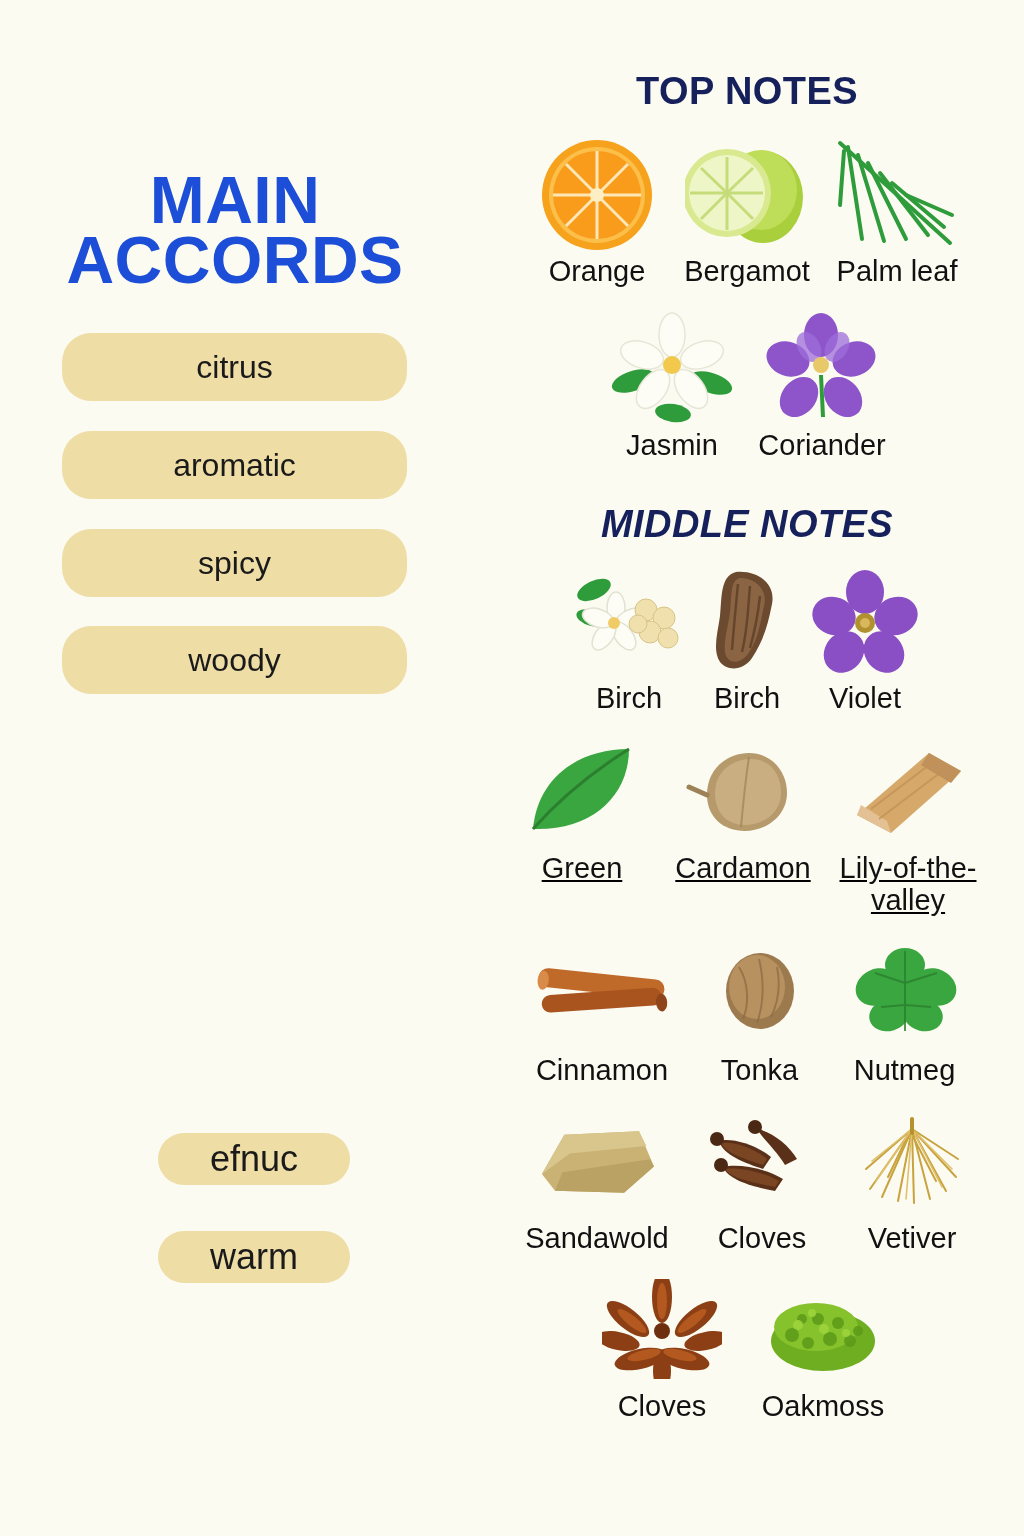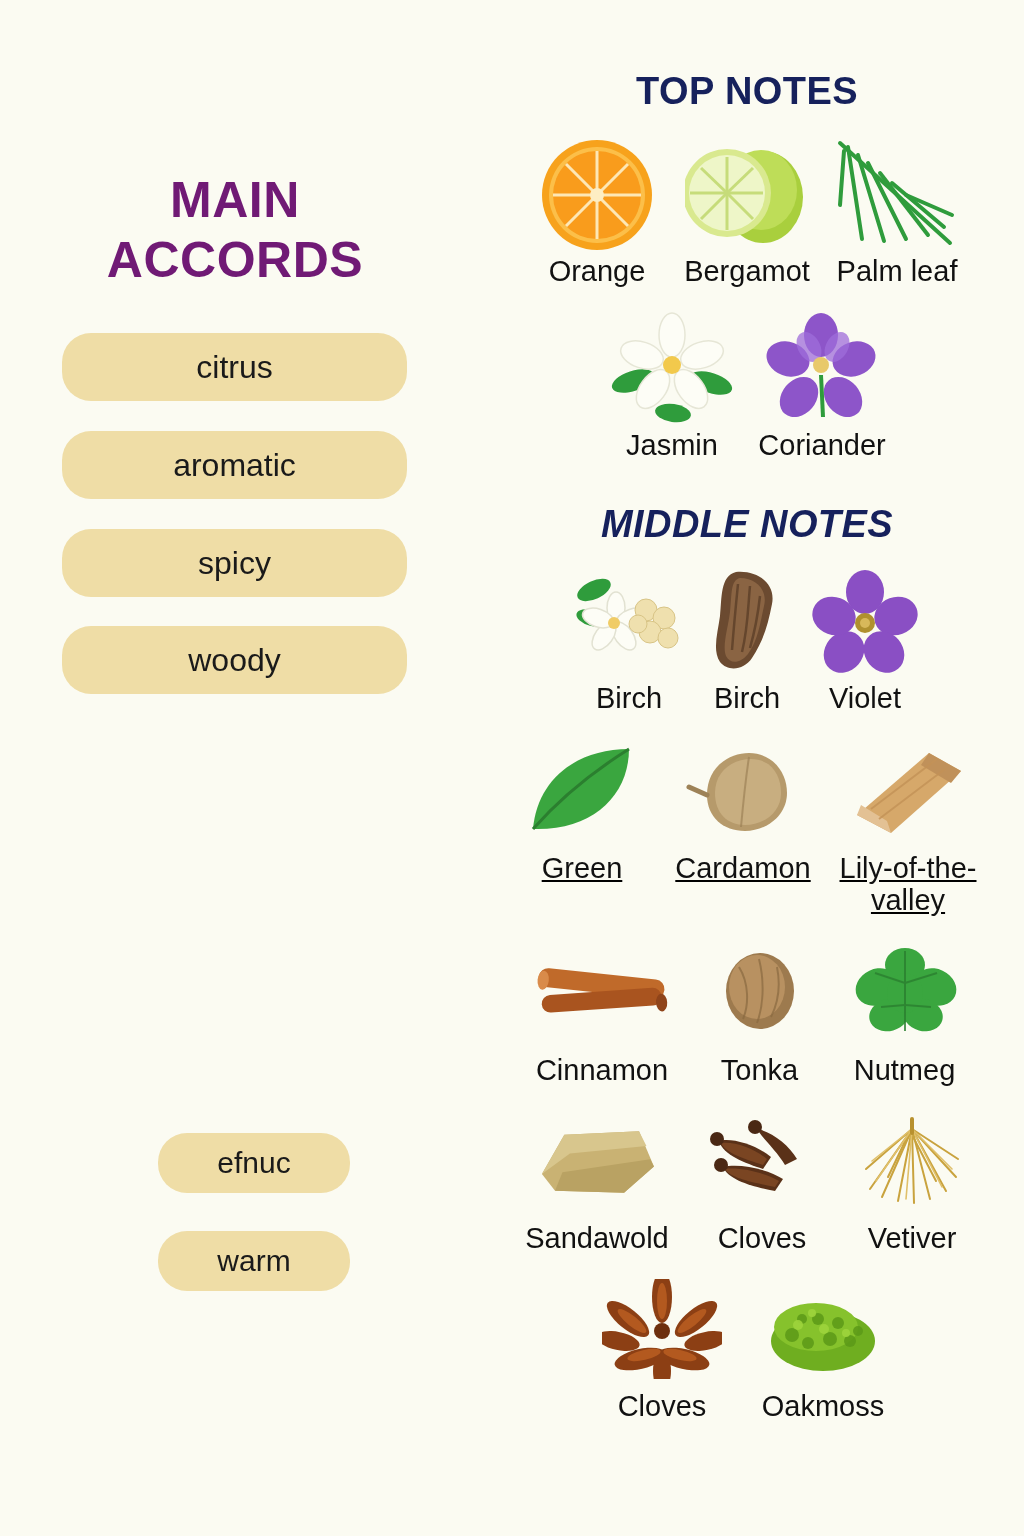--- a/index.html
+++ b/index.html
@@ -22,23 +22,23 @@
     top: 0;
     width: 470px;
     height: 1536px;
   }
   .main-accords-title {
     position: absolute;
     top: 170px;
     left: 0;
     width: 470px;
     text-align: center;
-    color: #701a75;
+    color: #1d4ed8;
     font-weight: bold;
-    font-size: 50px;
+    font-size: 66px;
     line-height: 60px;
     letter-spacing: 0.5px;
   }
   .accord-bar {
     position: absolute;
     left: 62px;
     width: 345px;
     height: 68px;
     background: #efdda6;
     display: flex;
@@ -49,22 +49,22 @@
     border-radius: 29px;
   }
   .accord-bar.b0 { top: 333px; }
   .accord-bar.b1 { top: 431px; }
   .accord-bar.b2 { top: 529px; }
   .accord-bar.b3 { top: 626px; }
 
   .accord-bar.small {
     left: 158px;
     width: 192px;
-    height: 60px;
-    font-size: 30px;
+    height: 52px;
+    font-size: 36px;
   }
   .accord-bar.s0 { top: 1133px; }
   .accord-bar.s1 { top: 1231px; }
   .accord-bar.s2 { top: 1329px; }
 
   
   .right-col {
     position: absolute;
     left: 470px;
     top: 0;

